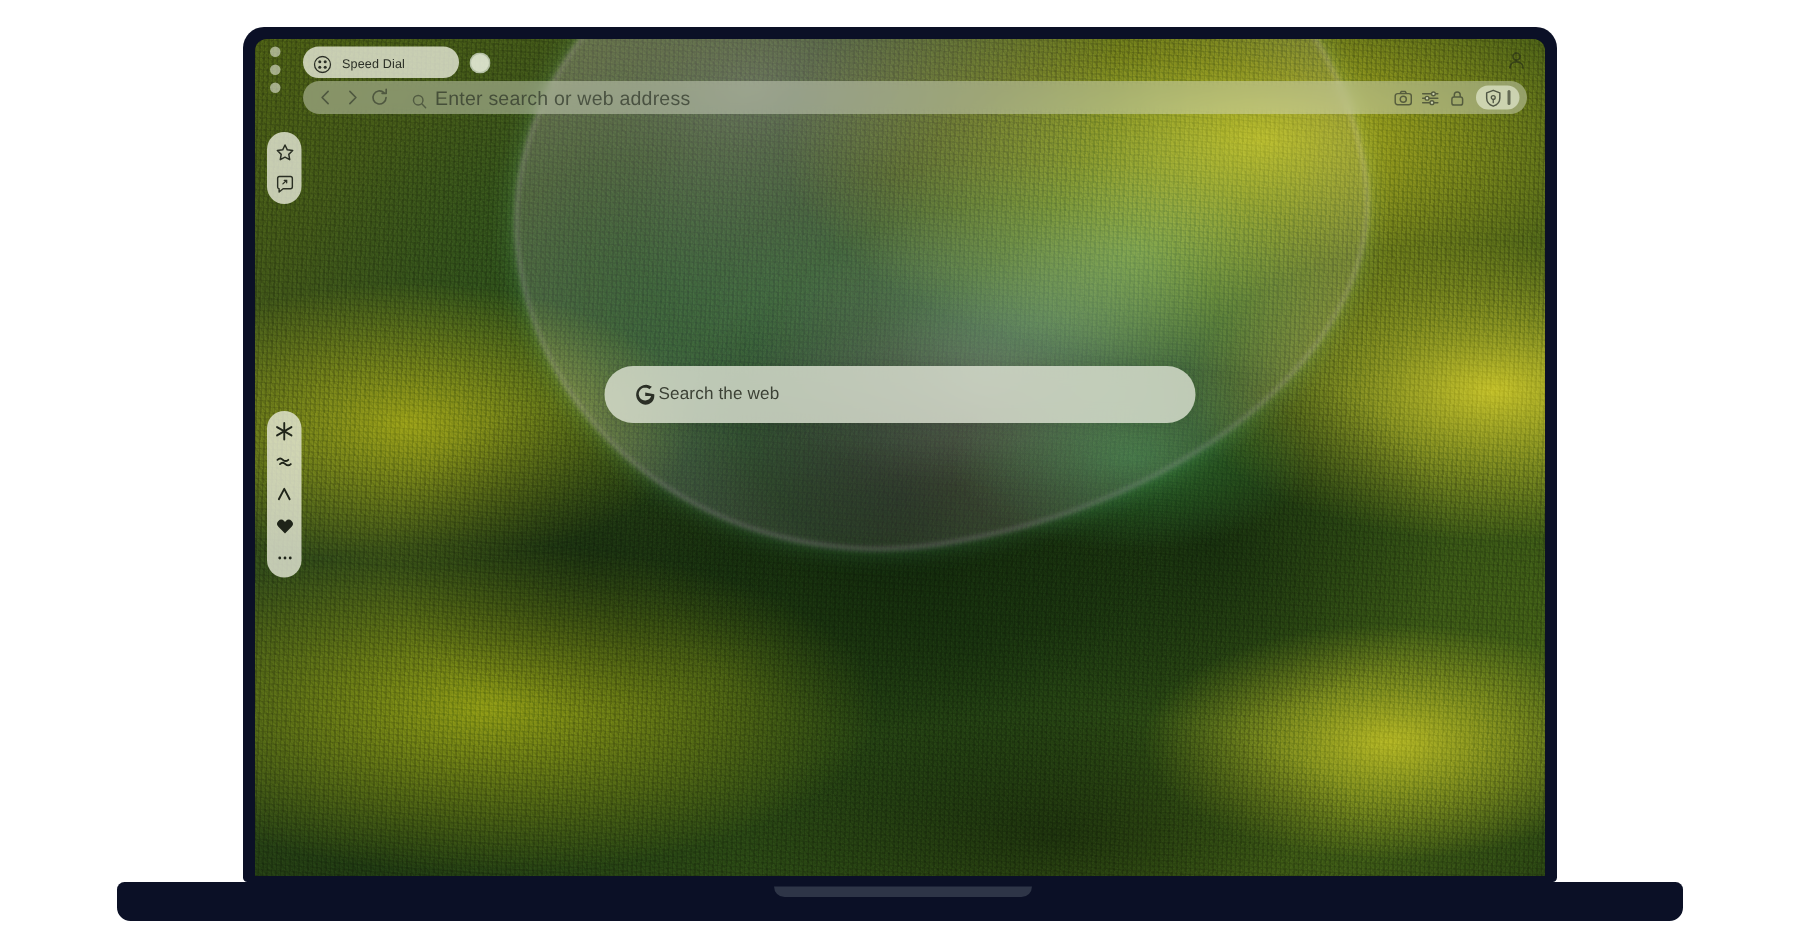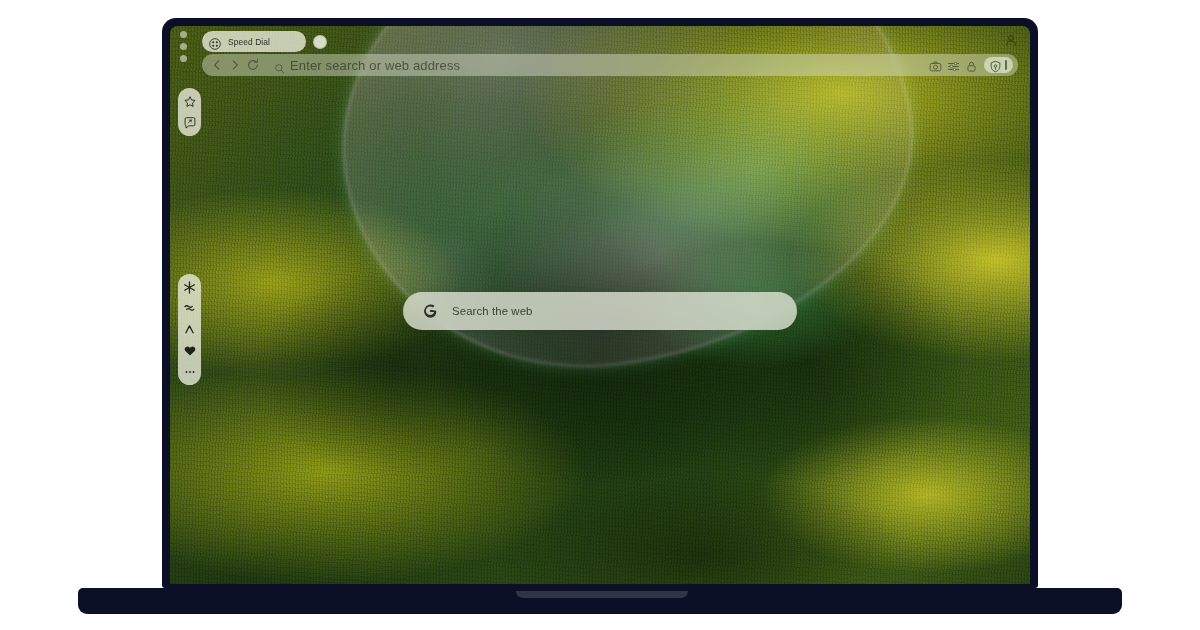--- a/index.html
+++ b/index.html
@@ -190,24 +190,23 @@
   .side-btn svg { display: block; }
 
   
   #search-widget {
     position: absolute; left: 50%; top: 218px; transform: translateX(-50%);
     width: 394px; height: 38px;
     background: rgba(222,228,212,.80);
     border-radius: 19px;
     display: flex; align-items: center;
     padding: 0 18px;
-    gap: 13px;
+    gap: 0;
     backdrop-filter: blur(6px);
     box-shadow: 0 2px 10px rgba(0,0,0,.10);
-    margin-top: 48px;
   }
   #google-g { width: 18px; height: 18px; flex: none; }
   #search-text { font-size: 11.4px; color: #3c4135; letter-spacing: .1px; }
 </style>
 </head>
 <body>
 
 <div id="laptop">
 
   <div id="laptop-lid">

